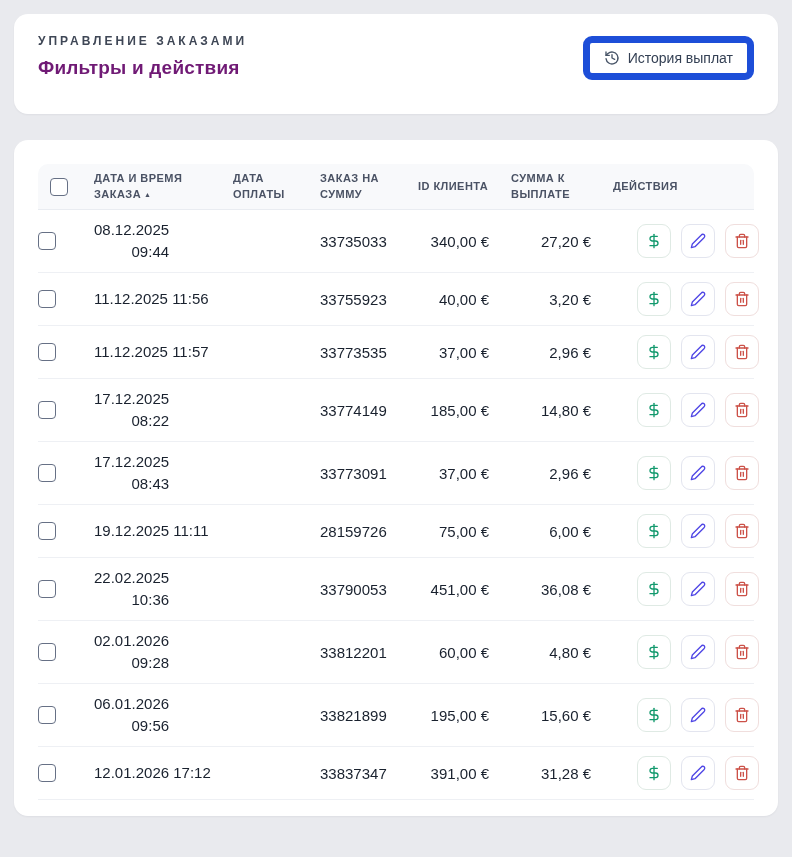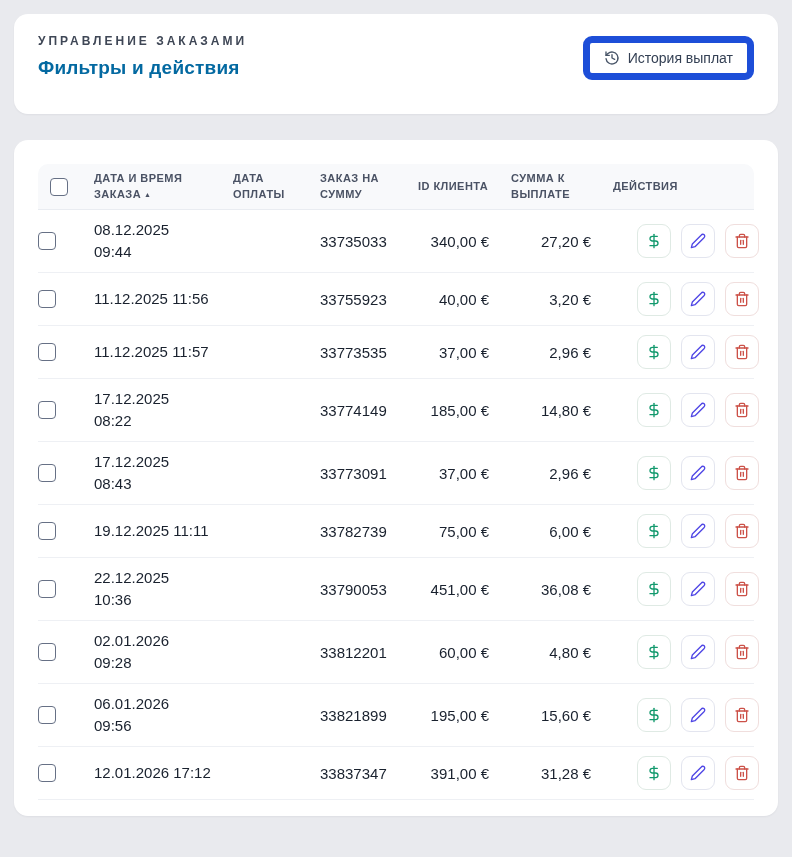--- a/index.html
+++ b/index.html
@@ -19,21 +19,21 @@
   
   .header-card {
     padding: 20px 24px 34px 24px;
     display: flex; justify-content: space-between; align-items: flex-start;
     margin-bottom: 26px;
   }
   .eyebrow {
     font-size: 12px; font-weight: 700; letter-spacing: 3px;
     color: #3f4756; margin-bottom: 9px;
   }
-  .title { font-size: 19px; font-weight: 700; color: #0369a1; letter-spacing: .2px; }
+  .title { font-size: 19px; font-weight: 700; color: #701a75; letter-spacing: .2px; }
   .history-btn {
     display: flex; align-items: center; gap: 8px;
     background: #fff; border: 7px solid #1d4ed8; border-radius: 9px;
     padding: 7px 14px; margin-top: 2px;
     font-family: "Liberation Sans", sans-serif;
     font-size: 14px; color: #344054; cursor: pointer;
   }
   .history-btn svg { width: 16px; height: 16px; color: #475467; }
   
   .table-card { padding: 24px 24px 16px 24px; }
@@ -60,21 +60,21 @@
     border: 1.8px solid #667085; border-radius: 4px;
     background: #fff; cursor: pointer;
   }
   .tr { border-bottom: 1px solid #eef0f4; }
   .td {
     display: flex; align-items: center;
     min-height: 52px;
     padding: 9px 10px 9px 0;
     font-size: 15px; color: #19212e;
   }
-  .dt-wrap { line-height: 22px; }
+  .dt-wrap { line-height: 22px; text-align: right; }
   .two-line .date-part, .two-line .time-part { display: block; }
   .num { justify-content: flex-end; padding-right: 22px; }
   .actions-cell { gap: 10px; padding-left: 24px; }
   .icon-btn {
     width: 34px; height: 34px; border-radius: 9px; background: #fff;
     display: flex; align-items: center; justify-content: center;
     cursor: pointer; padding: 0;
   }
   .icon-btn svg { width: 16px; height: 16px; }
   .payout-btn { border: 1px solid #dfeae4; color: var(--payout-icon, #12996d); }
@@ -342,21 +342,21 @@
   </div>
 
   <div class="tr grid">
     <div class="td cell-check">
       <input type="checkbox" class="cb" style="">
     </div>
     <div class="td cell-date">
       <div class="dt-wrap"><span class="date-part">19.12.2025</span> <span class="time-part">11:11</span></div>
     </div>
     <div class="td"></div>
-    <div class="td">33782739</div>
+    <div class="td">28159726</div>
     <div class="td num">75,00 €</div>
     <div class="td num">6,00 €</div>
     <div class="td actions-cell">
       <button class="icon-btn payout-btn">
         <span style="display:flex">
           <svg viewBox="0 0 24 24" fill="none" stroke="currentColor" stroke-width="2" stroke-linecap="round" stroke-linejoin="round">
             <line x1="12" y1="2" x2="12" y2="22"></line>
                   <path d="M17 5H9.5a3.5 3.5 0 0 0 0 7h5a3.5 3.5 0 0 1 0 7H6"></path>
           </svg>
         </span>
@@ -381,21 +381,21 @@
       </button>
     </div>
   </div>
 
   <div class="tr grid">
     <div class="td cell-check">
       <input type="checkbox" class="cb" style="">
     </div>
     <div class="td cell-date two-line">
       <div class="dt-wrap">
-              <span class="date-part">22.12.2025</span> 
+              <span class="date-part">22.02.2025</span> 
               <span class="time-part">10:36</span>
             </div>
     </div>
     <div class="td"></div>
     <div class="td">33790053</div>
     <div class="td num">451,00 €</div>
     <div class="td num">36,08 €</div>
     <div class="td actions-cell">
       <button class="icon-btn payout-btn">
         <span style="display:flex">

